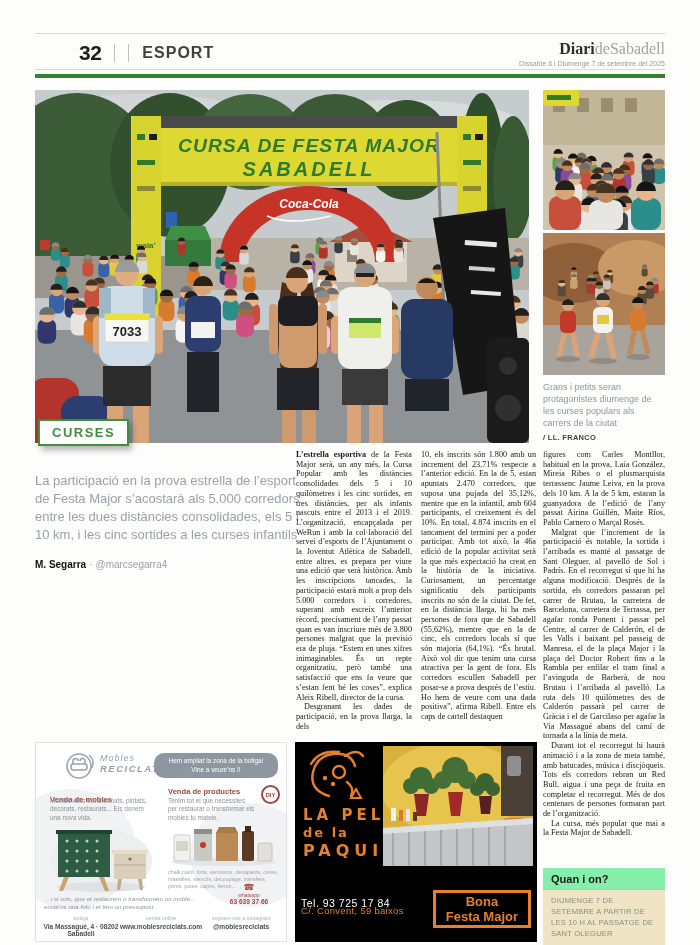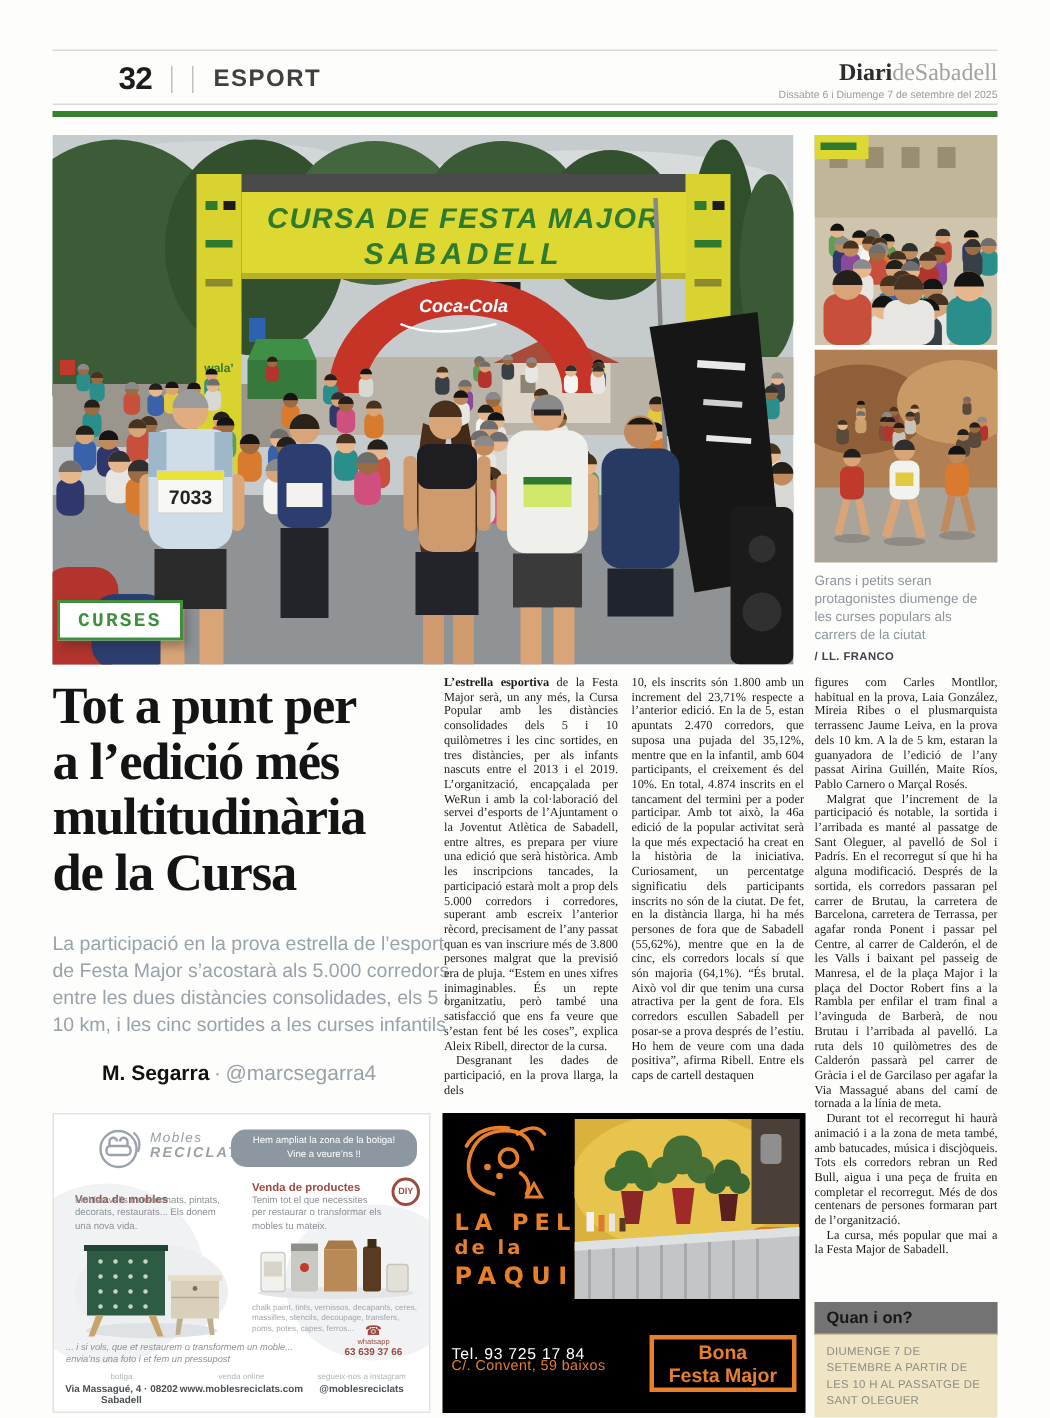--- a/index.html
+++ b/index.html
@@ -25,46 +25,46 @@
   .rt-photo   { position:absolute; left:543px; top:90px;  width:122px; height:140px; }
   .rb-photo   { position:absolute; left:543px; top:233px; width:122px; height:142px; }
   svg { display:block; }
   svg text { font-family:"Liberation Sans","DejaVu Sans",sans-serif; }
 
   .photo-caption { position:absolute; left:543px; top:381px; width:122px;
                    font-size:9px; line-height:12px; color:#8e969d; }
   .photo-credit  { margin-top:3px; font-size:7.5px; font-weight:700; color:#3c4248; letter-spacing:.3px; }
 
   
-  .kicker { position:absolute; left:38px; top:400px; background:#fff; border:2px solid #3f8f3f;
+  .kicker { position:absolute; left:38px; top:419px; background:#fff; border:2px solid #3f8f3f;
             color:#3f8f3f; font-weight:900; font-size:13px; letter-spacing:1.5px;
-            padding:4px 12px; box-shadow:3px 4px 6px rgba(40,40,40,.35);font-family:Liberation Mono, monospace; }
+            padding:4px 12px; box-shadow:3px 4px 6px rgba(40,40,40,.35); }
   .left-col { position:absolute; left:35px; top:452px; width:268px; }
   .headline { font-family:"Liberation Serif","DejaVu Serif",serif; font-weight:700;
               font-size:35px; line-height:37px; letter-spacing:-.8px; color:#141414; white-space:pre-line; }
   .standfirst { margin-top:20px; font-size:13px; line-height:18px; color:#98a2ab; }
-  .byline { margin-top:15px; font-size:14px;margin-left:33px; }
+  .byline { margin-top:15px; font-size:10px; }
   .byline .author { font-weight:700; color:#111; }
   .byline .sep { color:#9aa2a9; margin:0 3px; }
   .byline .handle { color:#9aa2a9; }
 
   
   .bodycol { position:absolute; top:450px; overflow:hidden;
              font-family:"Liberation Serif","DejaVu Serif",serif;
              font-size:8.2px; line-height:9.7px; text-align:justify; color:#1b1b1b;
              hyphens:auto; -webkit-hyphens:auto; }
   .col1 { left:296px; width:116px; height:298px; }
   .col2 { left:421px; width:115px; height:298px; }
   .col3 { left:543px; width:122px; height:414px; }
   .bodycol p.ind { text-indent:8px; }
   .lead { font-weight:700; }
 
   .infobox { position:absolute; left:543px; top:868px; width:122px; background:#efe5c5; }
   .infobox-title { font-size:11px; font-weight:800; color:#171717; padding:5px 8px 4px;
-                   border-bottom:1px solid #cbbf9a; background:#737373; }
+                   border-bottom:1px solid #cbbf9a; background:#86efac; }
   .infobox-body { padding:5px 8px 8px; font-size:7.6px; line-height:11px; color:#8c8c86; letter-spacing:.2px; }
 
   
   .ad-mobles { position:absolute; left:35px; top:742px; width:252px; height:200px;
                background:#fff; border:1px solid #e2e2e2; overflow:hidden; }
   .blob { position:absolute; background:#f0f2f3; border-radius:50%; }
   .ml-logo { position:absolute; left:28px; top:8px; }
   .ml-brand { position:absolute; left:64px; top:10px; color:#98a0a8; font-style:italic; }
   .ml-brand .b1 { font-size:9px; letter-spacing:1px; }
   .ml-brand .b2 { font-size:9.5px; letter-spacing:1.5px; font-weight:700; }
@@ -703,24 +703,20 @@
 </svg>
 
 <div class="photo-caption">
   <span>Grans i petits seran protagonistes diumenge de les curses populars als carrers de la ciutat</span>
   <div class="photo-credit">/ LL. FRANCO</div>
 </div>
 
 <div class="kicker">CURSES</div>
 
 <div class="left-col">
-  <h1 class="headline">Tot a punt per
-a l’edició més
-multitudinària
-de la Cursa</h1>
   <p class="standfirst">La participació en la prova estrella de l’esport de Festa Major s’acostarà als 5.000 corredors entre les dues distàncies consolidades, els 5 i 10 km, i les cinc sortides a les curses infantils</p>
   <div class="byline">
     <span class="author">M. Segarra</span><span class="sep">·</span><span class="handle">@marcsegarra4</span>
   </div>
 </div>
 
 <div class="bodycol col1">
   <p><span class="lead">L’estrella esportiva</span><span> de la Festa Major serà, un any més, la Cursa Popular amb les distàncies consolidades dels 5 i 10 quilòmetres i les cinc sortides, en tres distàncies, per als infants nascuts entre el 2013 i el 2019. L’organització, encapçalada per WeRun i amb la col·laboració del servei d’esports de l’Ajuntament o la Joventut Atlètica de Sabadell, entre altres, es prepara per viure una edició que serà històrica. Amb les inscripcions tancades, la participació estarà molt a prop dels 5.000 corredors i corredores, superant amb escreix l’anterior rècord, precisament de l’any passat quan es van inscriure més de 3.800 persones malgrat que la previsió era de pluja. “Estem en unes xifres inimaginables. És un repte organitzatiu, però també una satisfacció que ens fa veure que s’estan fent bé les coses”, explica Aleix Ribell, director de la cursa.</span></p>
   <p class="ind">Desgranant les dades de participació, en la prova llarga, la dels</p>
 </div>

